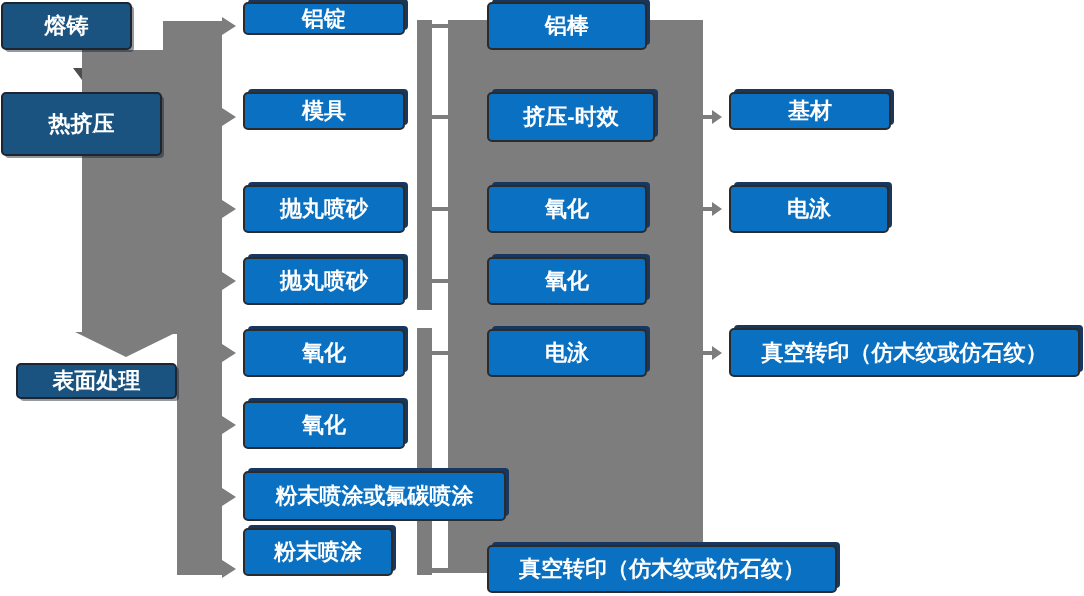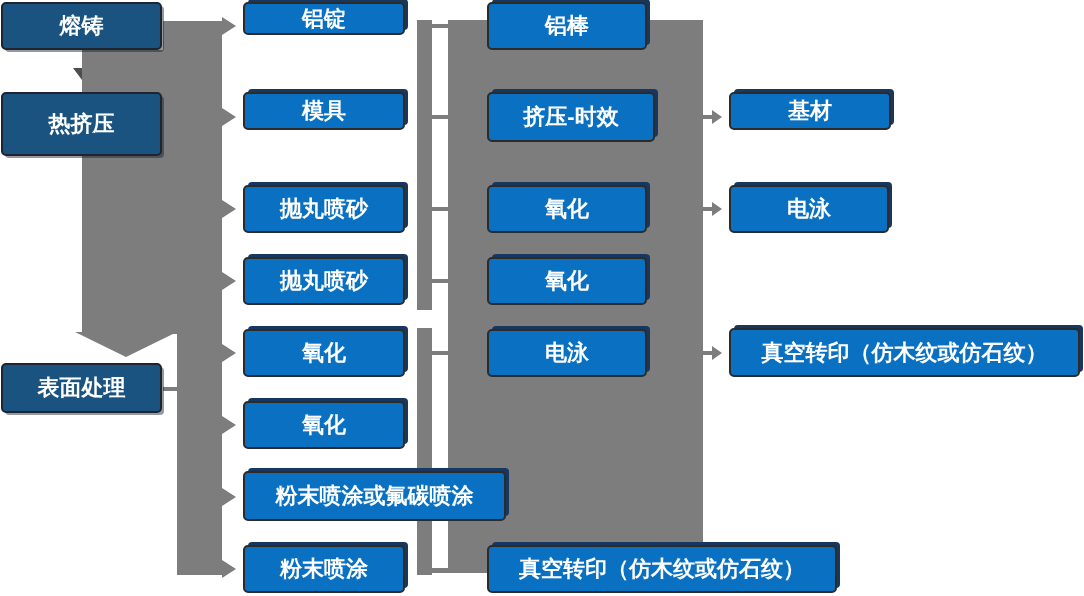--- a/index.html
+++ b/index.html
@@ -71,32 +71,32 @@
     <rect x="448" y="20" width="255" height="553" fill="#7D7D7D"></rect>
 
     <rect x="702" y="115" width="10" height="4" fill="#7D7D7D"></rect>
     <polygon points="712,110 722,117 712,124" fill="#7D7D7D"></polygon>
     <rect x="702" y="207" width="10" height="4" fill="#7D7D7D"></rect>
     <polygon points="712,202 722,209 712,216" fill="#7D7D7D"></polygon>
     <rect x="702" y="351" width="10" height="4" fill="#7D7D7D"></rect>
     <polygon points="712,346 722,353 712,360" fill="#7D7D7D"></polygon>
   </svg>
 
-  <div class="box dark" style="left:1px;top:2px;width:161px;height:48px">熔铸</div>
+  <div class="box dark" style="left:1px;top:2px;width:131px;height:48px">熔铸</div>
   <div class="box dark" style="left:1px;top:92px;width:161px;height:64px">热挤压</div>
-  <div class="box dark" style="left:1px;top:363px;width:161px;height:50px">表面处理</div>
+  <div class="box dark" style="left:16px;top:363px;width:161px;height:36px">表面处理</div>
 
   <div class="box blue" style="left:243px;top:2px;width:162px;height:33px">铝锭</div>
   <div class="box blue" style="left:243px;top:92px;width:162px;height:38px">模具</div>
   <div class="box blue" style="left:243px;top:185px;width:162px;height:48px">抛丸喷砂</div>
   <div class="box blue" style="left:243px;top:257px;width:162px;height:48px">抛丸喷砂</div>
   <div class="box blue" style="left:243px;top:329px;width:162px;height:48px">氧化</div>
   <div class="box blue" style="left:243px;top:401px;width:162px;height:48px">氧化</div>
   <div class="box blue" style="left:243px;top:471px;width:263px;height:50px">粉末喷涂或氟碳喷涂</div>
-  <div class="box blue" style="left:243px;top:545px;width:162px;height:48px">粉末喷涂</div>
+  <div class="box blue" style="left:243px;top:528px;width:150px;height:48px">粉末喷涂</div>
 
   <div class="box blue" style="left:487px;top:2px;width:160px;height:48px">铝棒</div>
   <div class="box blue" style="left:487px;top:92px;width:168px;height:50px">挤压-时效</div>
   <div class="box blue" style="left:487px;top:185px;width:160px;height:48px">氧化</div>
   <div class="box blue" style="left:487px;top:257px;width:160px;height:48px">氧化</div>
   <div class="box blue" style="left:487px;top:329px;width:160px;height:48px">电泳</div>
   <div class="box blue" style="left:487px;top:545px;width:350px;height:48px">真空转印（仿木纹或仿石纹）</div>
 
   <div class="box blue" style="left:729px;top:92px;width:162px;height:38px">基材</div>
   <div class="box blue" style="left:729px;top:185px;width:160px;height:48px">电泳</div>

